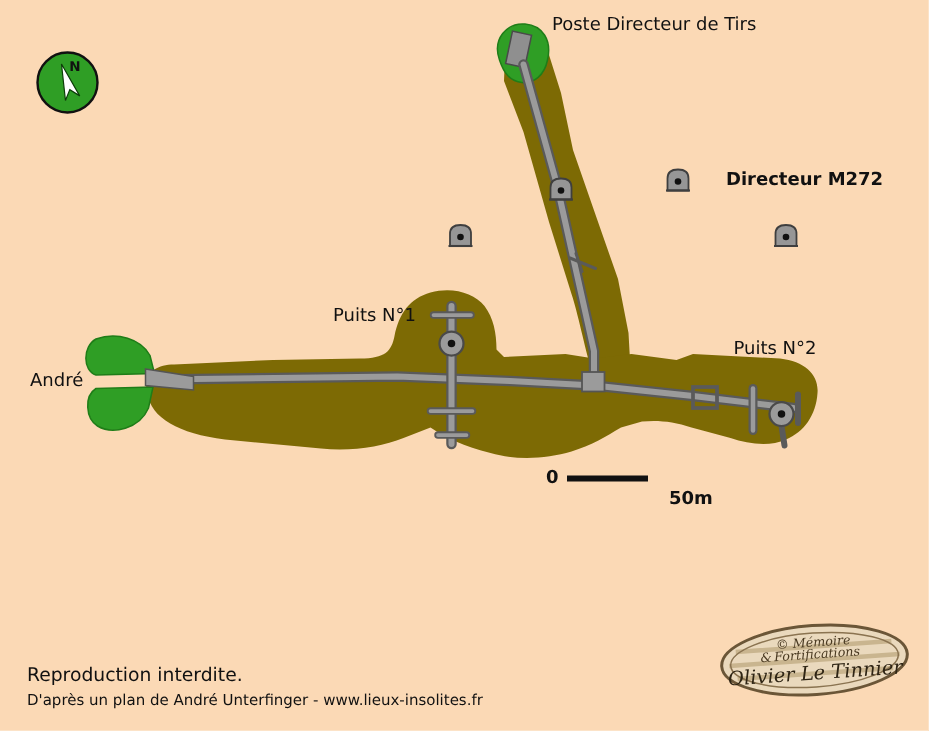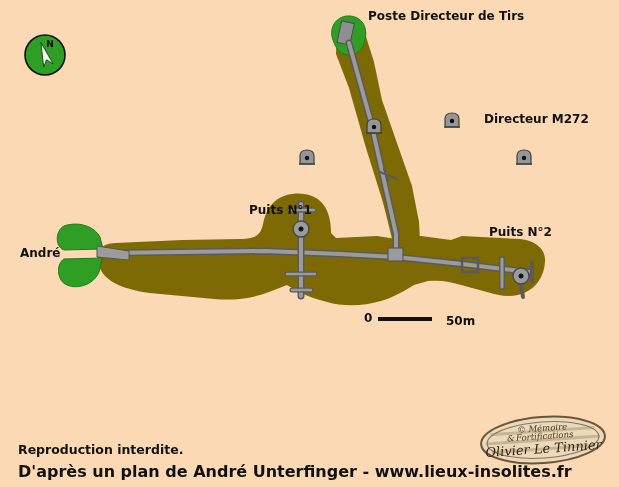--- a/index.html
+++ b/index.html
@@ -5,26 +5,26 @@
   html,body{margin:0;padding:0;}
   .stage{
     position:relative;
     width:619px;height:487px;
     background:#fbd9b5;
     overflow:hidden;
     font-family:"DejaVu Sans","Liberation Sans",sans-serif;
     color:#111;
   }
   .stage svg{position:absolute;left:0;top:0;z-index:1;}
-  .lbl{position:absolute;z-index:2;font-size:12px;white-space:nowrap;font-weight:bold;}
+  .lbl{position:absolute;z-index:2;font-size:12px;white-space:nowrap;}
   .lbl.bold{font-weight:700;}
   .scalebar{position:absolute;z-index:2;background:#111;height:4px;width:54px;}
   .scalenum{position:absolute;z-index:2;font-size:12px;font-weight:700;white-space:nowrap;}
-  .footer1{position:absolute;z-index:2;left:18px;top:442px;font-size:12.5px;font-weight:700;}
-  .footer2{position:absolute;z-index:2;left:18px;top:462px;font-size:16px;font-weight:700;}
+  .footer1{position:absolute;z-index:2;left:18px;top:442px;font-size:12.5px;font-weight:400;}
+  .footer2{position:absolute;z-index:2;left:18px;top:462px;font-size:10px;font-weight:400;}
   .stamp-small{font-family:"DejaVu Serif","Liberation Serif",serif;font-style:italic;font-size:8.5px;fill:#4a3a22;}
   .stamp-sig{font-family:"DejaVu Serif","Liberation Serif",serif;font-style:italic;font-size:13px;fill:#2e2414;}
   .compass-n{font-size:9px;font-weight:700;fill:#111;font-family:"DejaVu Sans",sans-serif;}
 </style>
 </head>
 <body>
 
 <div class="stage">
 
   <svg width="619" height="487" viewBox="0 0 619 487">
@@ -121,24 +121,24 @@
       <ellipse rx="56" ry="18" fill="none" stroke="#8a7350" stroke-width="1"></ellipse>
       <text x="0" y="-9" text-anchor="middle" class="stamp-small">© Mémoire</text>
       <text x="-32" y="-1" text-anchor="middle" class="stamp-small">&amp;</text>
       <text x="2" y="-1" text-anchor="middle" class="stamp-small">Fortifications</text>
       <text x="0" y="13" text-anchor="middle" class="stamp-sig">Olivier Le Tinnier</text>
     </g>
   </svg>
 
   <div class="lbl" style="left:368px;top:9px;">Poste Directeur de Tirs</div>
   <div class="lbl bold" style="left:484px;top:112px;">Directeur M272</div>
-  <div class="lbl" style="left:222px;top:203px;margin-left:27px;">Puits N°1</div>
+  <div class="lbl" style="left:222px;top:203px;">Puits N°1</div>
   <div class="lbl" style="left:489px;top:225px;">Puits N°2</div>
   <div class="lbl" style="left:20px;top:246px;">André</div>
 
   <div class="scalenum" style="left:364px;top:311px;">0</div>
   <div class="scalebar" style="left:378px;top:317px;"></div>
-  <div class="scalenum" style="left:446px;top:314px;">50m</div>
+  <div class="scalenum" style="left:446px;top:325px;">50m</div>
 
   <div class="footer1">Reproduction interdite.</div>
   <div class="footer2">D'après un plan de André Unterfinger -  www.lieux-insolites.fr</div>
 
 </div>
 
 </body></html>

